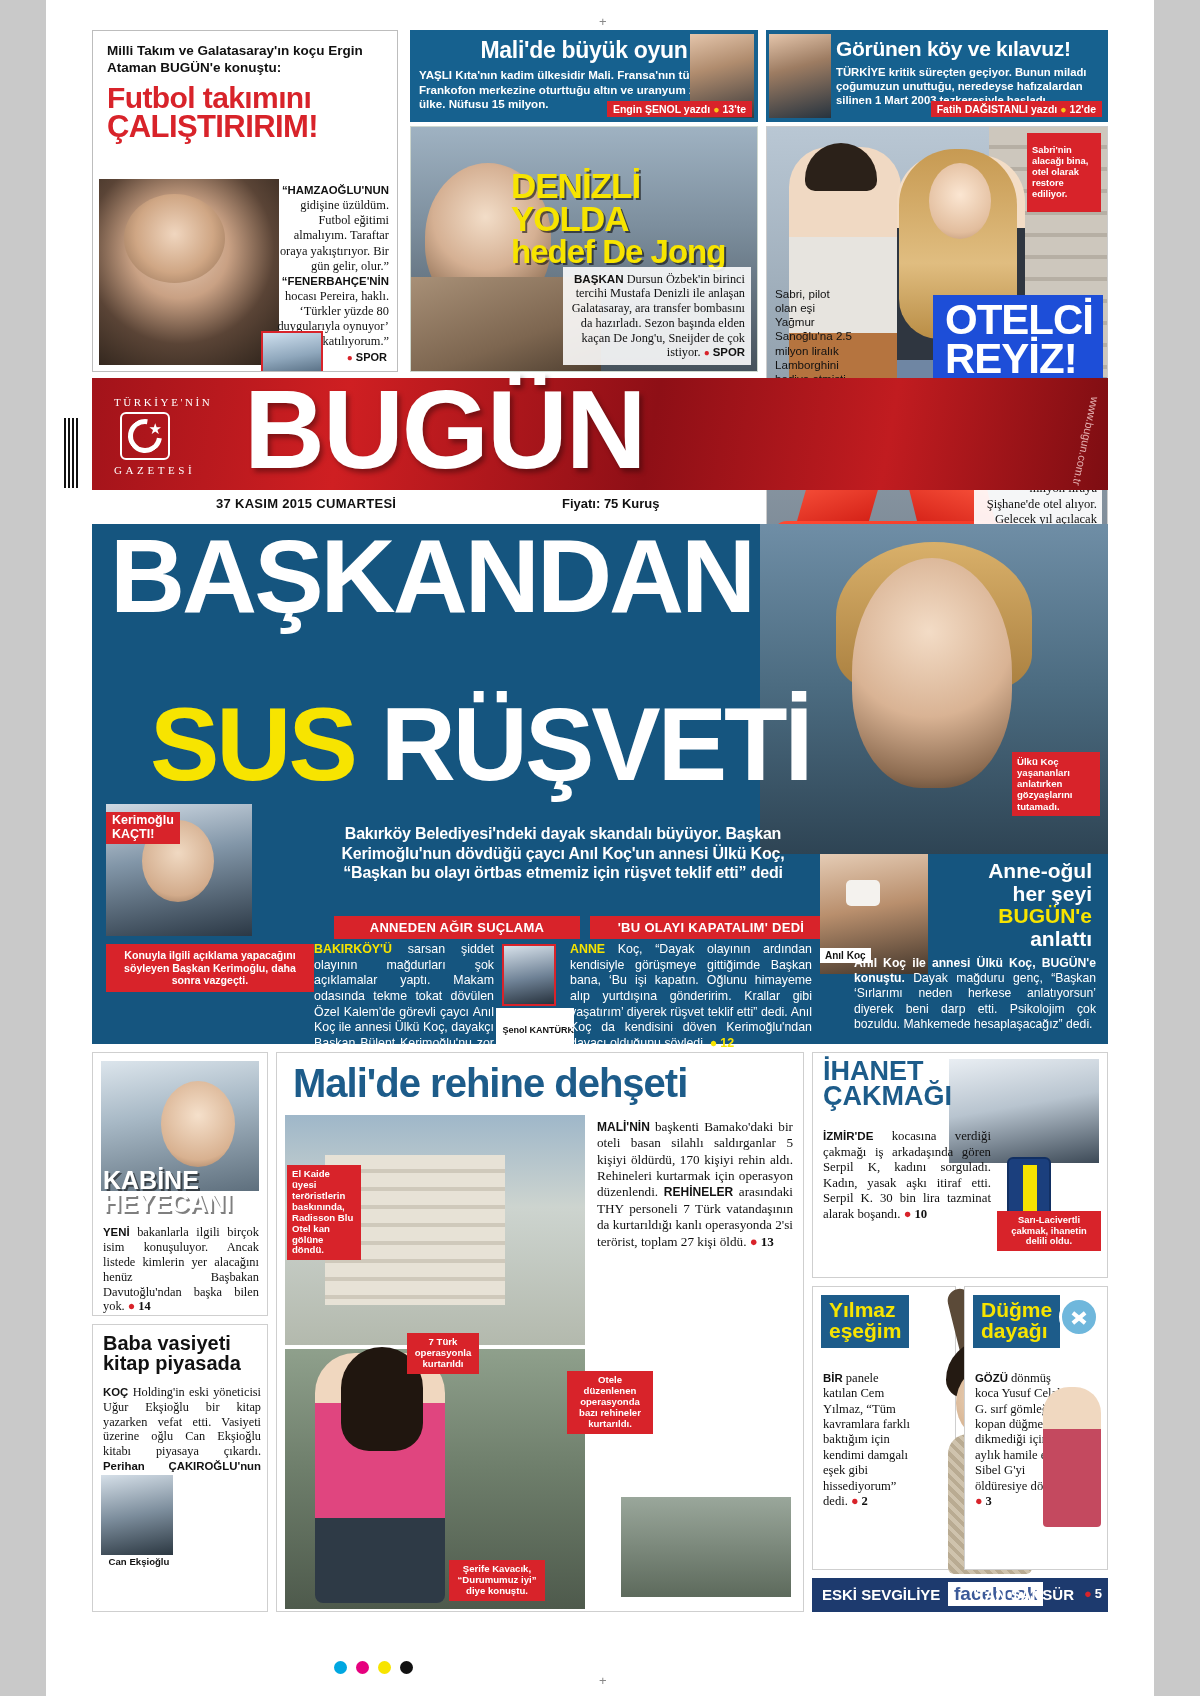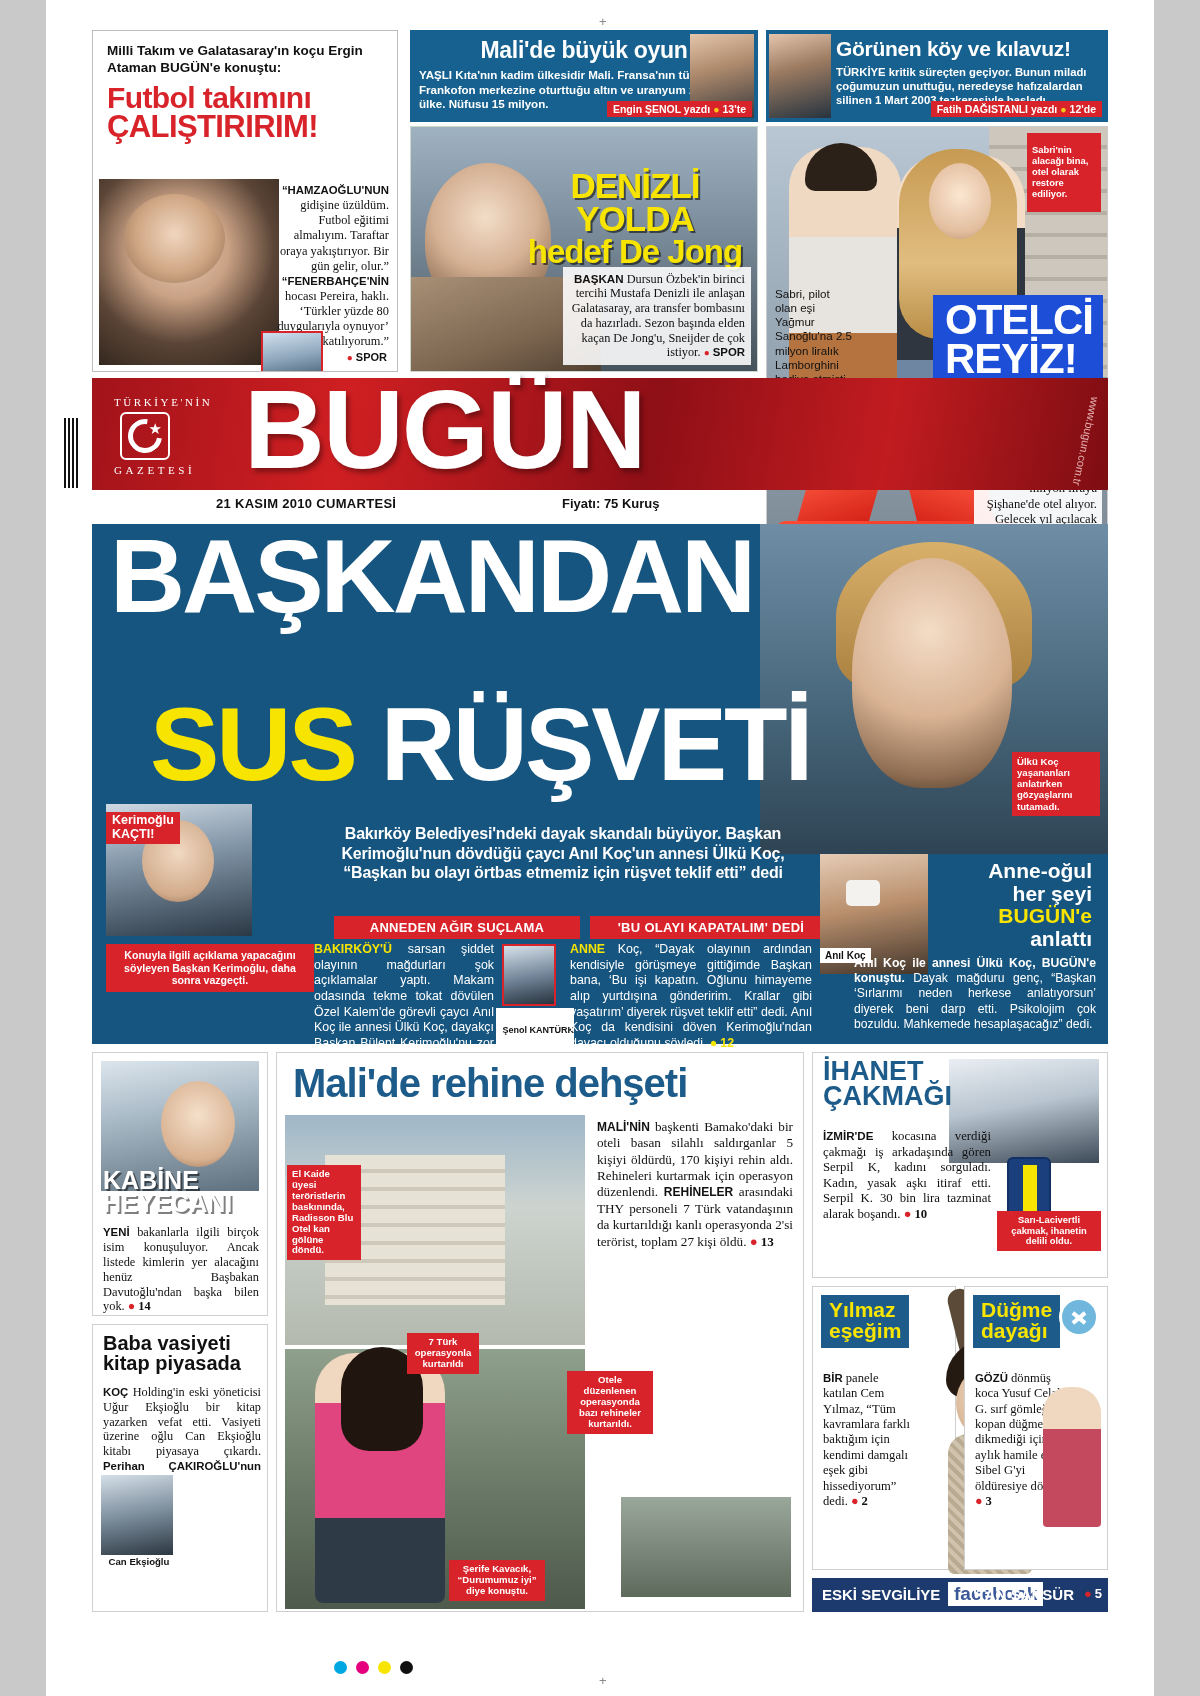--- a/index.html
+++ b/index.html
@@ -72,21 +72,21 @@
   
   .denizli { left:318px; top:96px; width:348px; height:246px; border:1px solid #cfd8cf; background:#dfe6dd; }
   .denizli .bgphoto{ position:absolute; inset:0;
     background:linear-gradient(180deg,#9fb2c2 0%,#7d8f9e 40%,#46525c 100%); }
   .denizli .face{ position:absolute; left:14px; top:36px; width:126px; height:150px; border-radius:50% 50% 45% 45%;
     background:radial-gradient(circle at 48% 36%, #f2ddc8 0%, #d5b093 45%, #8e6f55 80%, #4a3a2c 100%); }
   .denizli .coat{ position:absolute; left:0px; top:150px; width:190px; height:100px;
     background:linear-gradient(160deg,#a89077 0%,#7d6650 60%,#4b3c2e 100%); }
   .denizli .ytitle{ position:absolute; left:100px; top:42px; width:248px; color:#f7e400;
     font-weight:bold; font-size:35px; line-height:0.95; letter-spacing:-1px;
-    text-shadow:2px 2px 0 rgba(0,0,0,.55); font-family:"Liberation Sans Narrow","Liberation Sans",sans-serif;text-align:center; }
+    text-shadow:2px 2px 0 rgba(0,0,0,.55); font-family:"Liberation Sans Narrow","Liberation Sans",sans-serif; }
   .denizli .ytitle .l2{ font-size:33px; display:block; }
   .denizli .body{
     position:absolute; right:6px; bottom:6px; width:188px; text-align:right; color:#111;
     background:rgba(255,255,255,.88); padding:5px 6px; font-family:"Liberation Serif",serif;
     font-size:12.3px; line-height:1.2;
   }
   .denizli .body b{ font-family:"Liberation Sans",sans-serif; font-size:11.6px; }
 
   
   .otelci { left:674px; top:96px; width:342px; height:440px; border:1px solid #cccccc; }
@@ -447,21 +447,21 @@
     <div class="tn">TÜRKİYE'NİN</div>
     <div class="logo">
       <div class="moon"></div>
       <div class="star">★</div>
     </div>
     <div class="gz">GAZETESİ</div>
     <div class="word">BUGÜN</div>
     <div class="url">www.bugun.com.tr</div>
   </div>
   <div class="dateline">
-    <div class="d">21 KASIM 2010 CUMARTESİ</div>
+    <div class="d">37 KASIM 2015 CUMARTESİ</div>
     <div class="p">Fiyatı: 75 Kuruş</div>
   </div>
 
   <div class="mainstory">
     <div class="photo-right">
       <div class="hair"></div>
       <div class="wface"></div>
     </div>
     <div class="h1">BAŞKANDAN</div>
     <div class="h2">

